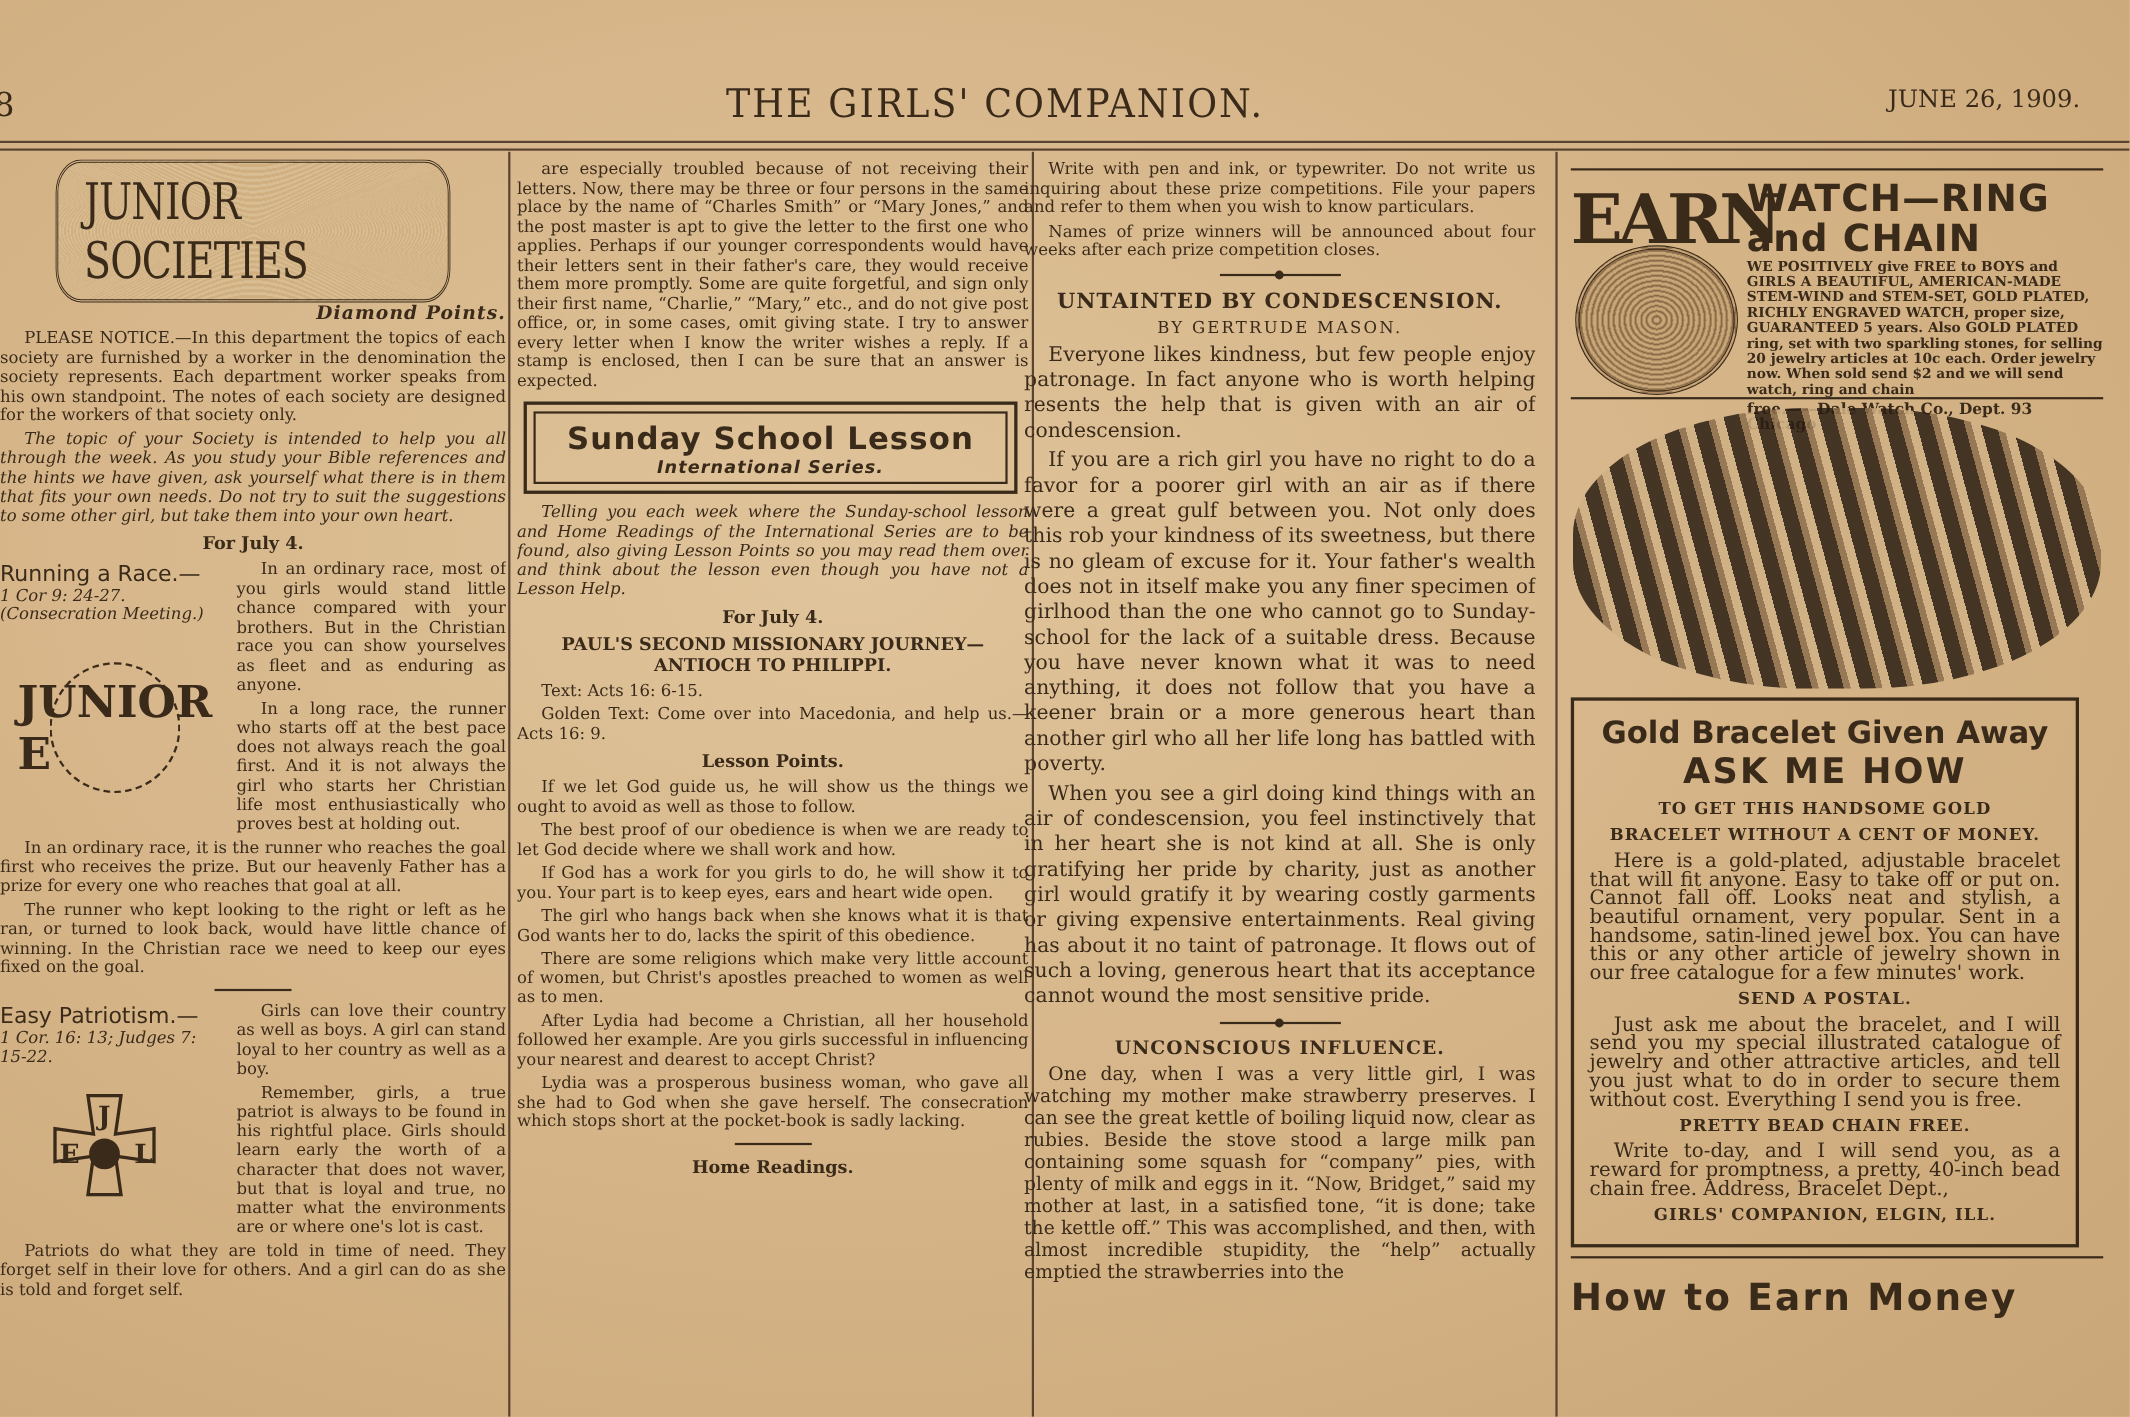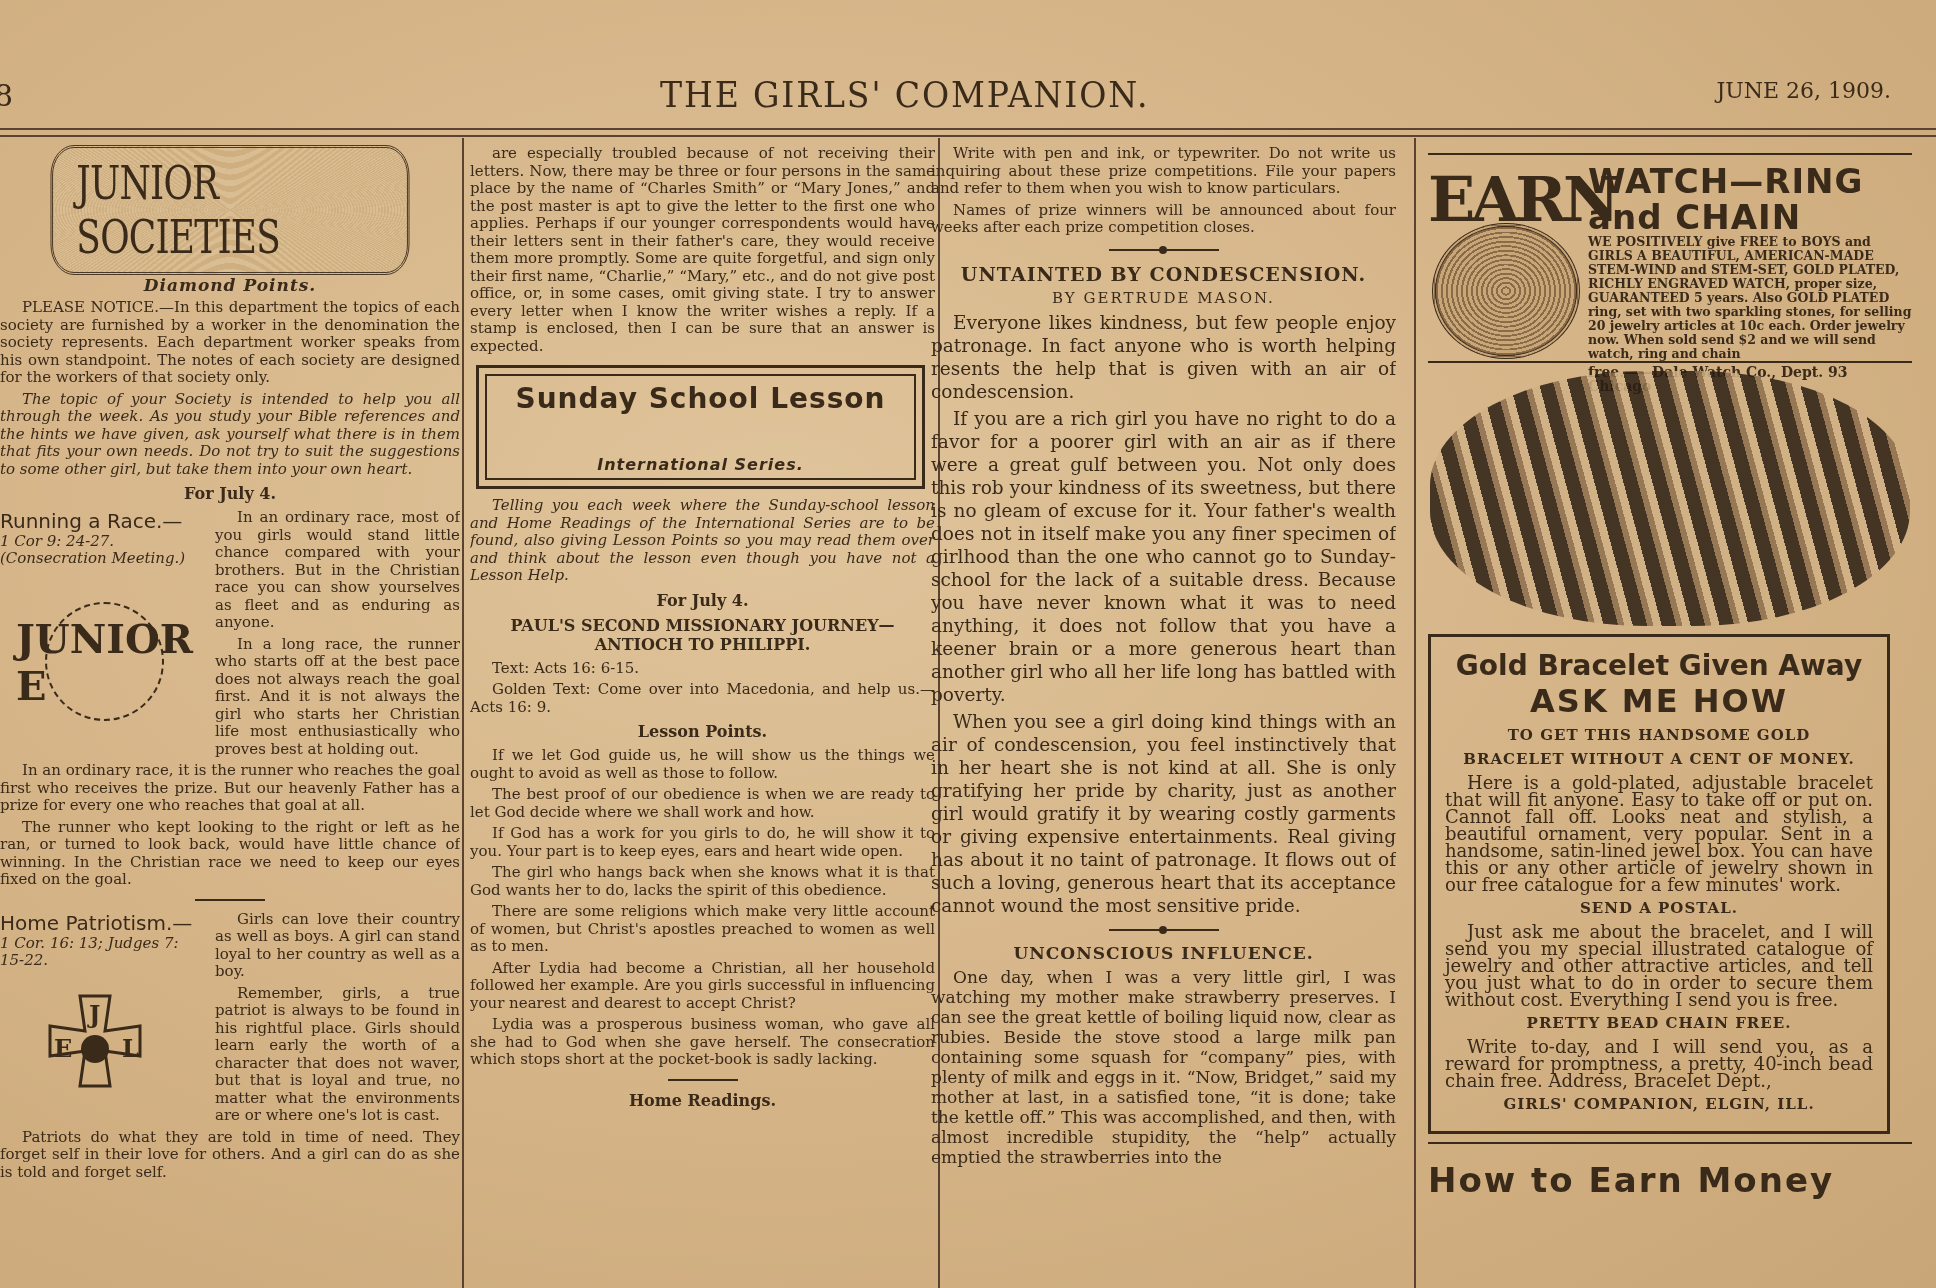--- a/index.html
+++ b/index.html
@@ -19,36 +19,36 @@
   .c4{left:1420px;width:500px;}
   .vline{position:absolute;top:138px;bottom:0;border-left:2px solid #5a4330;}
   p{margin:0 0 4px 0;font-size:15px;line-height:17.5px;text-align:justify;}
   .it{font-style:italic;}
   .bold{font-weight:bold;}
   .indent{text-indent:22px;}
   h3{margin:6px 0;font-size:16px;text-align:center;font-weight:bold;}
   .banner{margin:6px 0 0 0;height:118px;display:flex;align-items:center;justify-content:center;position:relative;}
   .banner .plate{border:3px double #3a2a1a;border-radius:30px;padding:8px 30px;font-size:46px;letter-spacing:-1px;
     font-family:"DejaVu Serif",serif;background:repeating-radial-gradient(#d9bd93 0 2px,#cfae80 2px 4px);transform:scaleX(0.78);}
-  .diamond{font-size:17px;font-style:italic;font-weight:bold;text-align:center;margin:6px 0 4px;letter-spacing:1px;}
+  .diamond{font-size:17px;font-style:italic;font-weight:bold;text-align:right;margin:6px 0 4px;letter-spacing:1px;}
   .sidehead{font-size:20px;font-family:"DejaVu Sans",sans-serif;}
   .ref{font-style:italic;font-size:15px;line-height:17px;}
   .flex{display:flex;gap:10px;}
   .flex .l{width:205px;flex:none;}
   .flex .r{flex:1;}
   .emblem{width:115px;height:115px;margin:35px 0 0 45px;border-radius:50%;border:2px dashed #3a2a1a;display:flex;align-items:center;justify-content:center;font-size:40px;font-weight:bold;}
   .cross{width:110px;height:110px;margin:25px 0 0 40px;position:relative;}
   .cross span{position:absolute;font-weight:bold;font-size:24px;}
   .divider{width:70px;margin:10px auto;border-top:2px solid #3a2a1a;}
   .dotdiv{width:110px;margin:12px auto;border-top:2px solid #3a2a1a;position:relative;}
   .dotdiv:after{content:"";position:absolute;left:50px;top:-5px;width:8px;height:8px;border-radius:50%;background:#3a2a1a;}
   .ssl{margin:10px 10px 8px 6px;border:3px solid #3a2a1a;padding:6px;}
   .ssl .in{border:2px solid #3a2a1a;text-align:center;padding:6px 0 4px;}
   .ssl .big{font-family:"DejaVu Sans",sans-serif;font-weight:bold;font-size:28px;letter-spacing:1px;}
-  .ssl .sub{font-family:"DejaVu Sans",sans-serif;font-style:italic;font-weight:bold;font-size:16px;letter-spacing:1px;margin-top:40px;}
+  .ssl .sub{font-family:"DejaVu Sans",sans-serif;font-style:italic;font-weight:bold;font-size:16px;letter-spacing:1px;}
   .art-title{font-size:19px;font-weight:bold;text-align:center;margin:12px 0 4px;letter-spacing:1px;}
   .byline{font-size:15px;text-align:center;letter-spacing:2px;margin-bottom:4px;}
   .big-p{font-size:18.5px;line-height:23px;}
   .ad1 h2{font-family:"DejaVu Sans",sans-serif;font-size:28px;margin:2px 0 4px 8px;}
   .ad1 p{font-size:13.5px;line-height:15px;margin:0 8px;}
   .hr{border-top:2px solid #3a2a1a;margin:8px 8px;}
   .watch{display:flex;margin:6px 8px;height:190px;}
   .watch .pic{width:160px;position:relative;}
   .watch .pic .earn{font-family:"DejaVu Serif",serif;font-weight:bold;font-size:62px;letter-spacing:-4px;}
   .watch .pic .dial{position:absolute;top:60px;left:4px;width:140px;height:128px;border-radius:50%;border:4px double #3a2a1a;
@@ -99,21 +99,21 @@
         <p class="indent">In an ordinary race, most of you girls would stand little chance compared with your brothers. But in the Christian race you can show yourselves as fleet and as enduring as anyone.</p>
         <p class="indent">In a long race, the runner who starts off at the best pace does not always reach the goal first. And it is not always the girl who starts her Christian life most enthusiastically who proves best at holding out.</p>
       </div>
     </div>
     <p class="indent">In an ordinary race, it is the runner who reaches the goal first who receives the prize. But our heavenly Father has a prize for every one who reaches that goal at all.</p>
     <p class="indent">The runner who kept looking to the right or left as he ran, or turned to look back, would have little chance of winning. In the Christian race we need to keep our eyes fixed on the goal.</p>
     <div class="divider"></div>
 
     <div class="flex">
       <div class="l">
-        <div class="sidehead">Home Patriotism.—</div>
+        <div class="sidehead">Easy Patriotism.—</div>
         <div class="ref">1 Cor. 16: 13; Judges 7: 15-22.</div>
         <div class="cross">
           <svg width="110" height="110" viewBox="0 0 110 110">
               <path d="M40 2h30l-5 35 35-5v30l-35-5 5 35H40l5-35-35 5V32l35 5z" fill="none" stroke="#3a2a1a" stroke-width="3"></path>
               <circle cx="55" cy="55" r="14" fill="#3a2a1a"></circle>
             </svg>
           <span style="left:49px;top:6px">J</span>
           <span style="left:14px;top:40px">E</span>
           <span style="left:82px;top:40px">L</span>
         </div>

